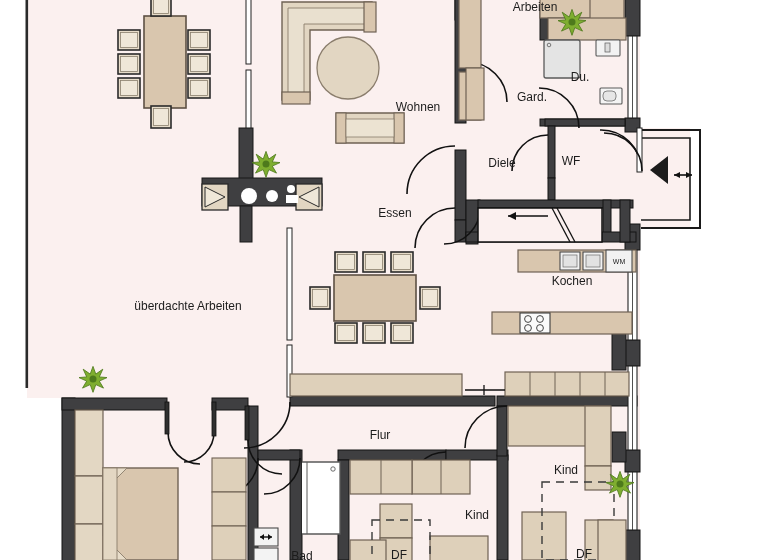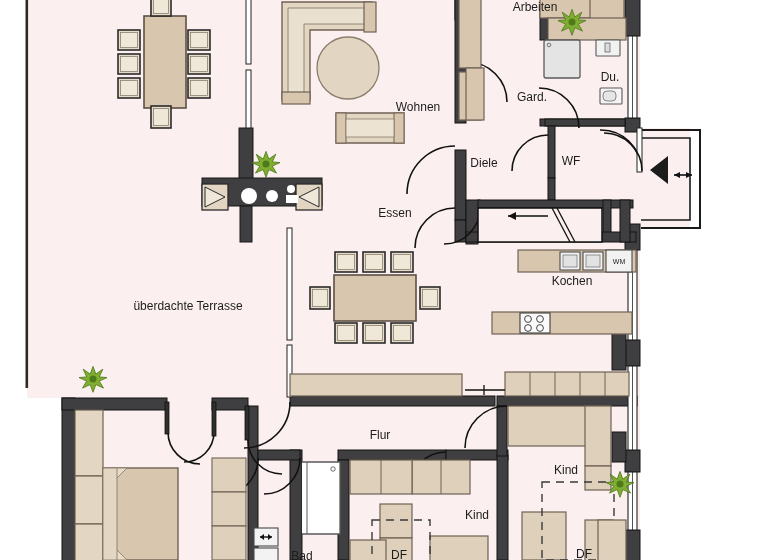--- a/index.html
+++ b/index.html
@@ -397,26 +397,26 @@
       <line x1="381" y1="460" x2="381" y2="494" stroke="#6f6254" stroke-width="1"></line>
       <rect x="350" y="540" width="36" height="26" fill="#ded0ba" stroke="#6f6254" stroke-width="1.2"></rect>
       <rect x="372" y="520" width="58" height="78" fill="none" stroke="#3a3a3a" stroke-width="1.4" stroke-dasharray="8 6"></rect>
     </g>
 
     <g>
       <rect x="598" y="520" width="28" height="48" fill="#ded0ba" stroke="#6f6254" stroke-width="1.2"></rect>
     </g>
   </svg>
 
-  <div class="rlabel big" style="left:188px;top:306px;">überdachte Terrasse</div>
+  <div class="rlabel big" style="left:188px;top:306px;">überdachte Arbeiten</div>
   <div class="rlabel big" style="left:418px;top:79px;margin-top:28px;">Wohnen</div>
   <div class="rlabel big" style="left:535px;top:7px;">Arbeiten</div>
   <div class="rlabel big" style="left:532px;top:97px;">Gard.</div>
-  <div class="rlabel big" style="left:610px;top:77px;">Du.</div>
-  <div class="rlabel big" style="left:484px;top:163px;">Diele</div>
+  <div class="rlabel big" style="left:580px;top:77px;">Du.</div>
+  <div class="rlabel big" style="left:502px;top:163px;">Diele</div>
   <div class="rlabel big" style="left:571px;top:161px;">WF</div>
   <div class="rlabel big" style="left:395px;top:213px;text-align:right;">Essen</div>
   <div class="rlabel big" style="left:572px;top:281px;text-align:center;">Kochen</div>
   <div class="rlabel big" style="left:380px;top:435px;">Flur</div>
   <div class="rlabel big" style="left:566px;top:470px;">Kind</div>
   <div class="rlabel big" style="left:477px;top:515px;">Kind</div>
   <div class="rlabel big" style="left:302px;top:556px;">Bad</div>
   <div class="rlabel big" style="left:399px;top:555px;">DF</div>
   <div class="rlabel big" style="left:584px;top:554px;">DF</div>
 

